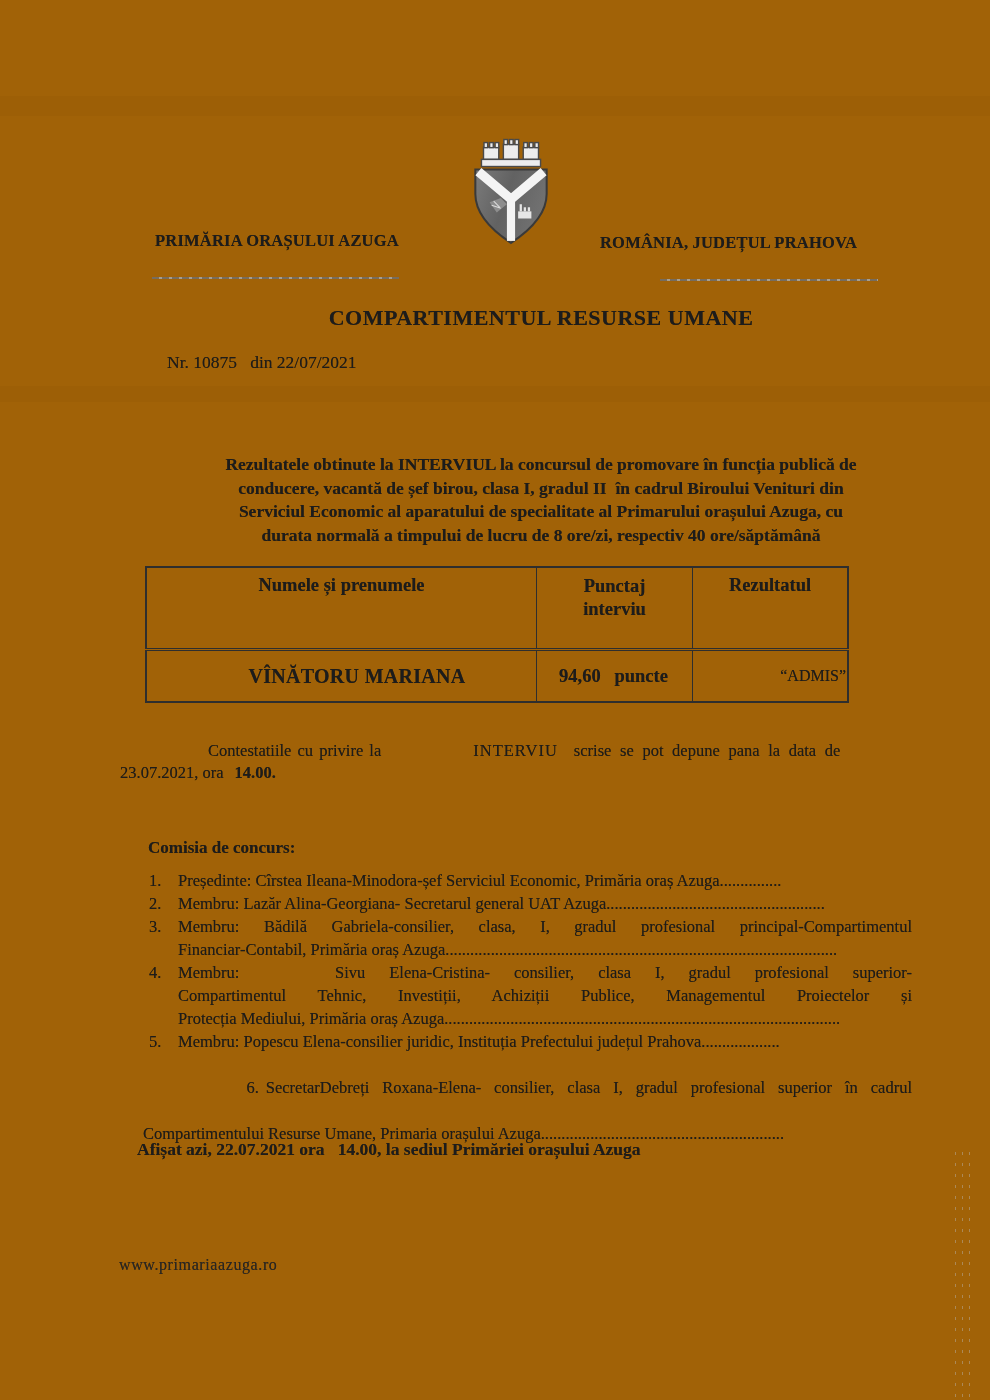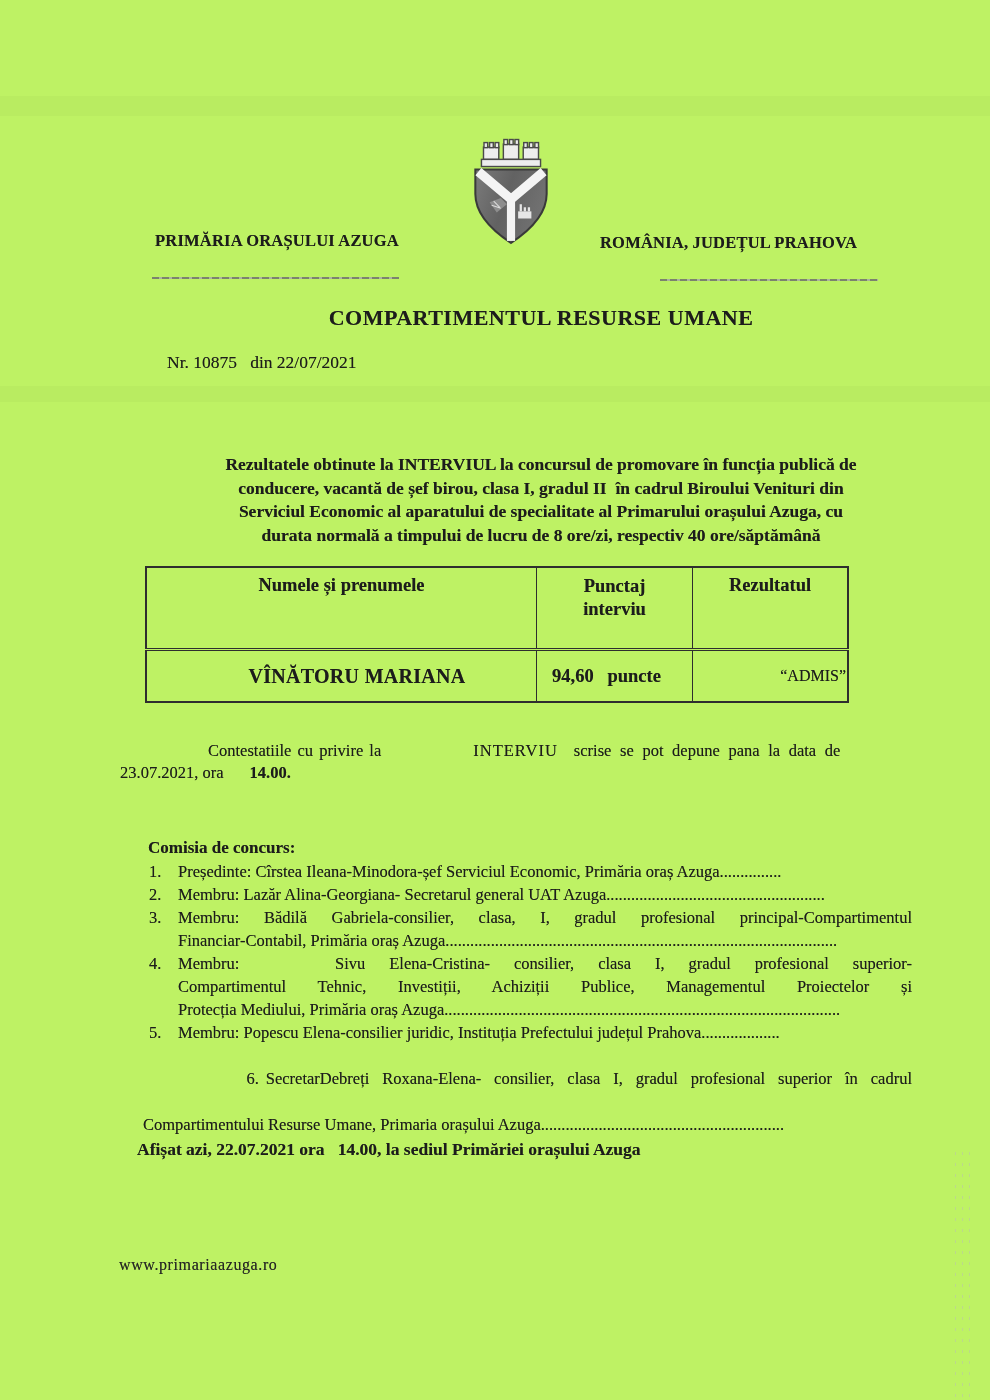--- a/index.html
+++ b/index.html
@@ -1,20 +1,20 @@
 <!DOCTYPE html>
 <html lang="ro"><head>
 <meta charset="utf-8">
 <style>
   html,body{margin:0;padding:0;background:#e9e9e9;}
   .page{
     position:relative;
     width:990px;height:1400px;
     margin:0 auto;
-    background:#bef264;
+    background:#a16207;
     font-family:"Liberation Serif","DejaVu Serif",serif;
     color:#1c1c1c;
     overflow:hidden;
     text-shadow:0 0 0.4px rgba(0,0,0,0.45);
   }
   
   .scan-band{position:absolute;left:0;width:100%;background:rgba(0,0,0,0.022);pointer-events:none;}
   .band-a{top:96px;height:20px;}
   .band-b{top:386px;height:16px;}
   
@@ -48,31 +48,31 @@
     height:72px;vertical-align:top;padding-top:7px;
     font-size:18.5px;font-weight:bold;text-align:center;
     border-bottom:3px double #2e2e2e;
   }
   .results td{height:48px;vertical-align:middle;}
   .col-name{width:387px;}
   .col-score{width:153px;}
   .col-result{width:152px;}
   .th-inner{max-width:96px;margin:0 auto;line-height:23px;}
   .cell-name{text-align:center;font-weight:bold;font-size:20px;letter-spacing:.3px;padding-left:32px;}
-  .cell-score{text-align:left;padding-left:15px;font-weight:bold;font-size:18.5px;white-space:pre-wrap;}
+  .cell-score{text-align:left;padding-left:22px;font-weight:bold;font-size:18.5px;white-space:pre-wrap;}
   .cell-result{text-align:right;font-size:16px;font-family:Liberation Serif, serif;}
   
   .contest{position:absolute;left:120px;top:740px;width:800px;font-size:16.5px;line-height:22px;}
   .c-ind{margin-left:88px;word-spacing:2px;}
   .c-int{margin-left:92px;letter-spacing:1px;}
   .c-rest{margin-left:16px;word-spacing:4.5px;}
-  .c-line2 .c-time{font-weight:bold;margin-left:26px;}
+  .c-line2 .c-time{font-weight:bold;margin-left:11px;}
   
   .commission{position:absolute;left:149px;top:836px;width:763px;font-size:16.5px;line-height:23px;}
-  .comm-heading{font-weight:bold;font-size:17px;margin-bottom:1px;margin-left:-1px;}
+  .comm-heading{font-weight:bold;font-size:17px;margin-bottom:10px;margin-left:-1px;}
   .member{position:relative;padding-left:29px;}
   .member .num{position:absolute;left:0;top:0;}
   .member.flush{padding-left:0;margin-left:-6px;}
   .member.flush .numi{margin-right:7px;}
   .mline{overflow:hidden;white-space:pre-wrap;}
   .just{text-align:justify;text-align-last:justify;}
   
   .posted{position:absolute;left:137px;top:1139px;font-weight:bold;font-size:17.5px;white-space:pre-wrap;}
   .website{position:absolute;left:119px;top:1256px;width:792px;
     font-size:16px;letter-spacing:.6px;color:#262626;}

